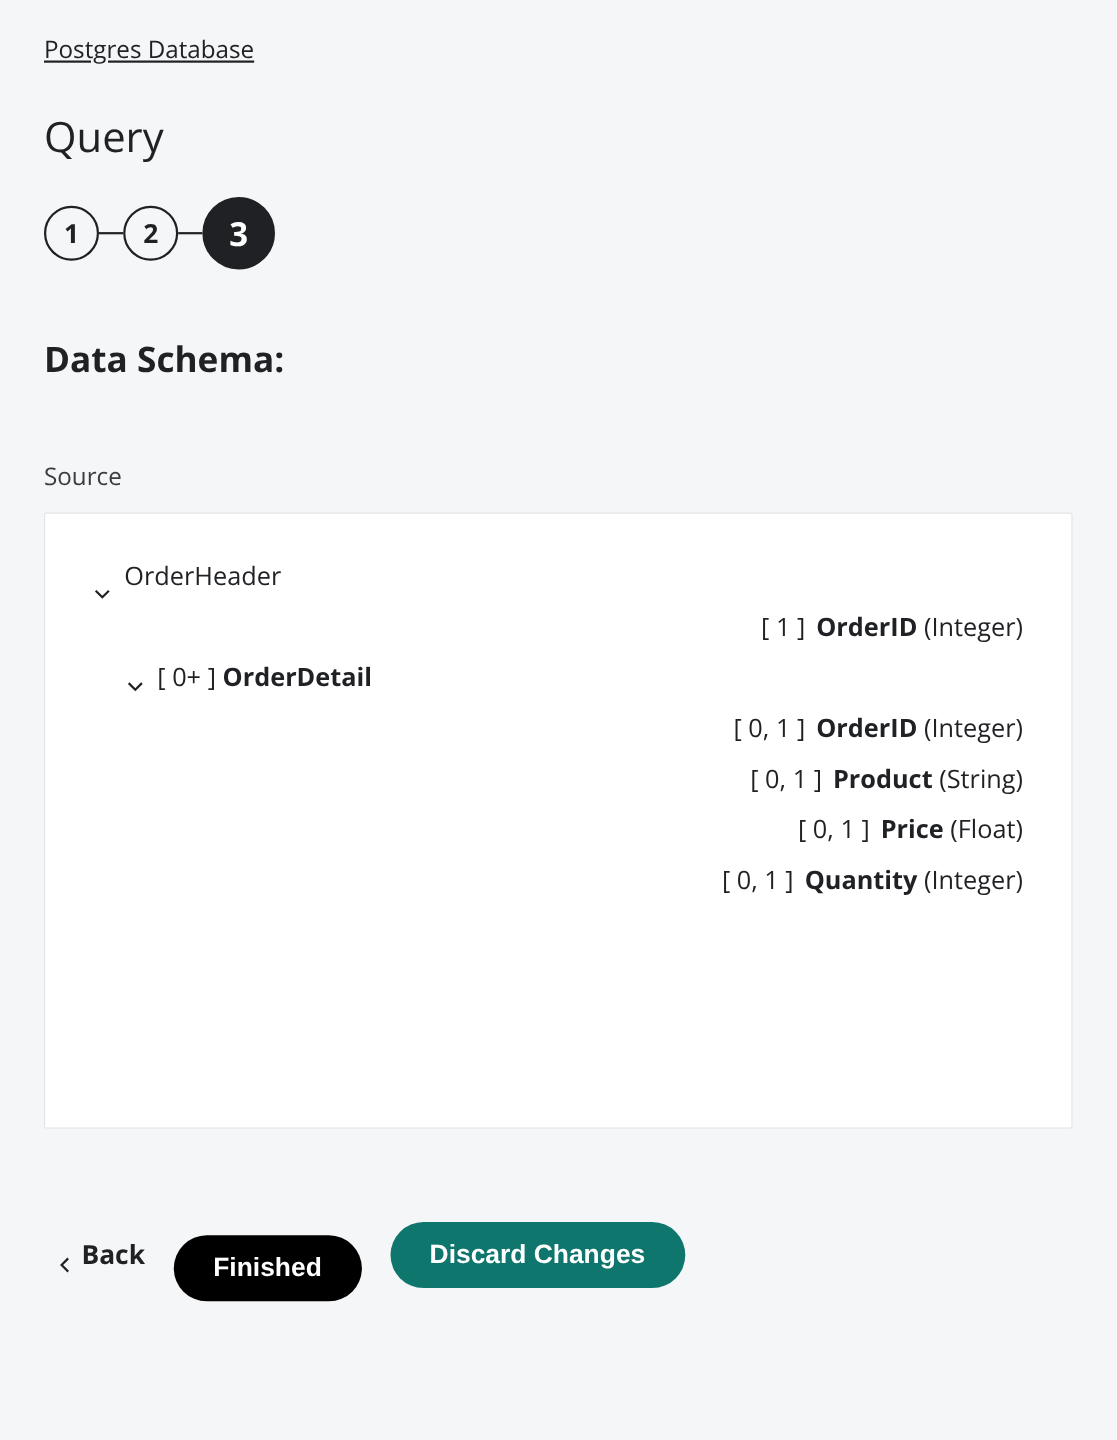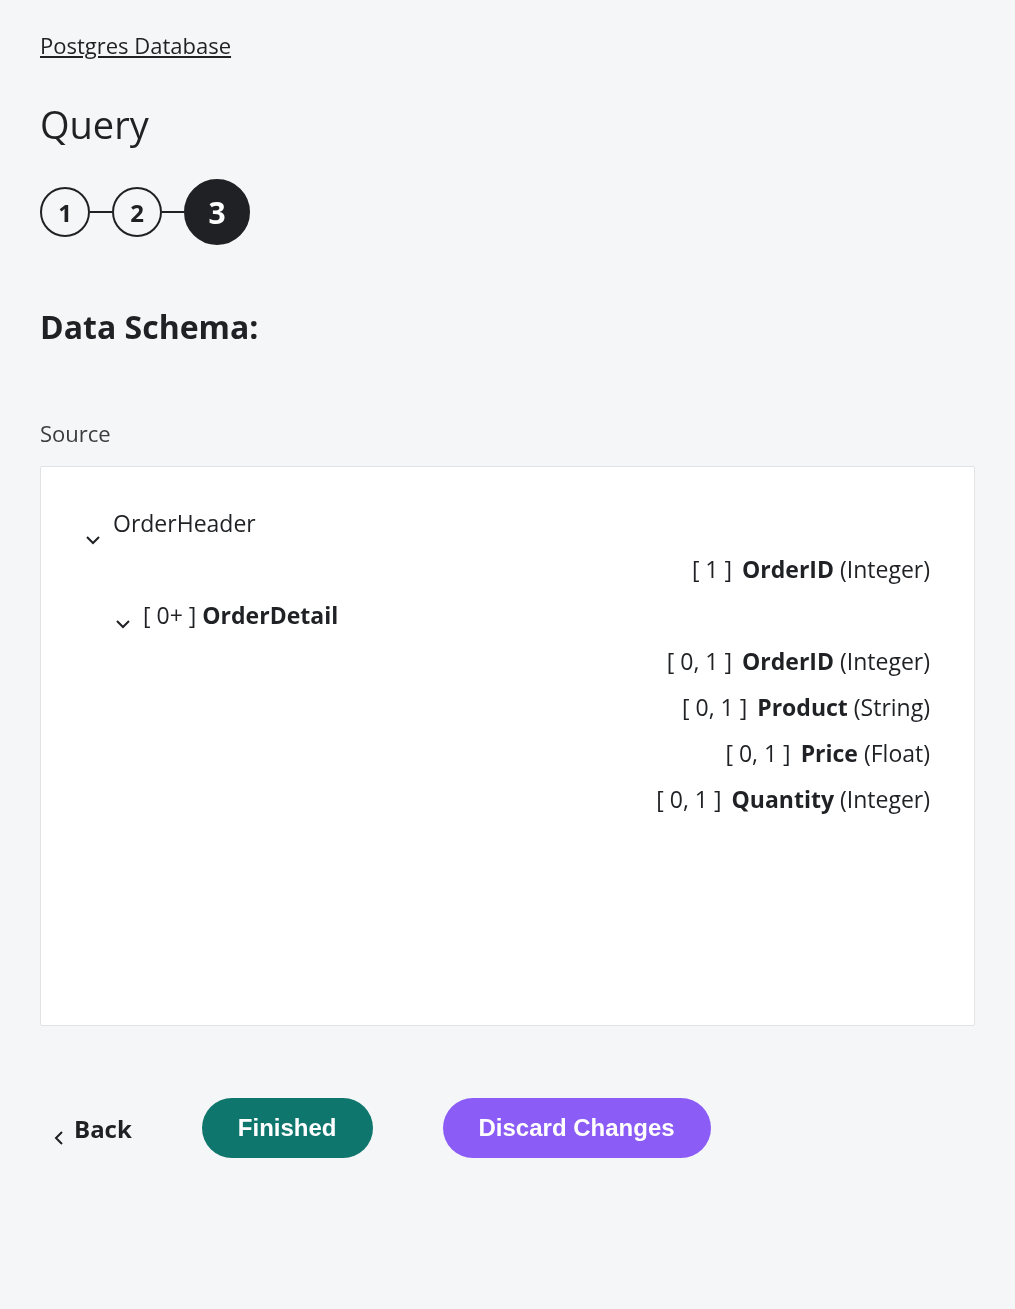--- a/index.html
+++ b/index.html
@@ -80,39 +80,39 @@
     margin-bottom: 14px;
     color: #1f2124;
     text-align: right;
   }
   .field-card { margin-right: 4px; }
   .field-name { font-weight: 700; }
   .field-type { font-weight: 400; }
   .nested-node { }
   .nested-header { display: flex; align-items: center; font-size: 23px; margin-bottom: 14px; }
   .nested-children { padding-left: 34px; }
-  .footer-actions { display: flex; align-items: center; gap: 70px; padding-left: 14px;}
+  .footer-actions { display: flex; align-items: center; gap: 26px; padding-left: 14px;}
   .back-link {
     display: flex; align-items: center;
     font-size: 24px; font-weight: 700;
     color: #1f2124;
     cursor: pointer;
   }
   .back-link .chev-left { width: 10px; height: 16px; margin-right: 10px; }
   .btn {
     border: none;
     border-radius: 999px;
     font-size: 24px;
     font-weight: 600;
     padding: 16px 36px;
     cursor: pointer;
     color: #fff;
   }
-  .btn-primary { background: #0f766e; }
-  .btn-secondary { background: #8b5cf6; }
+  .btn-primary { background: #000000; margin-top: 25px; }
+  .btn-secondary { background: #0f766e; }
 </style>
 </head>
 <body>
 
 
 
 <a class="breadcrumb">Postgres Database</a>
 
 <h1 class="page-title">Query</h1>
 

